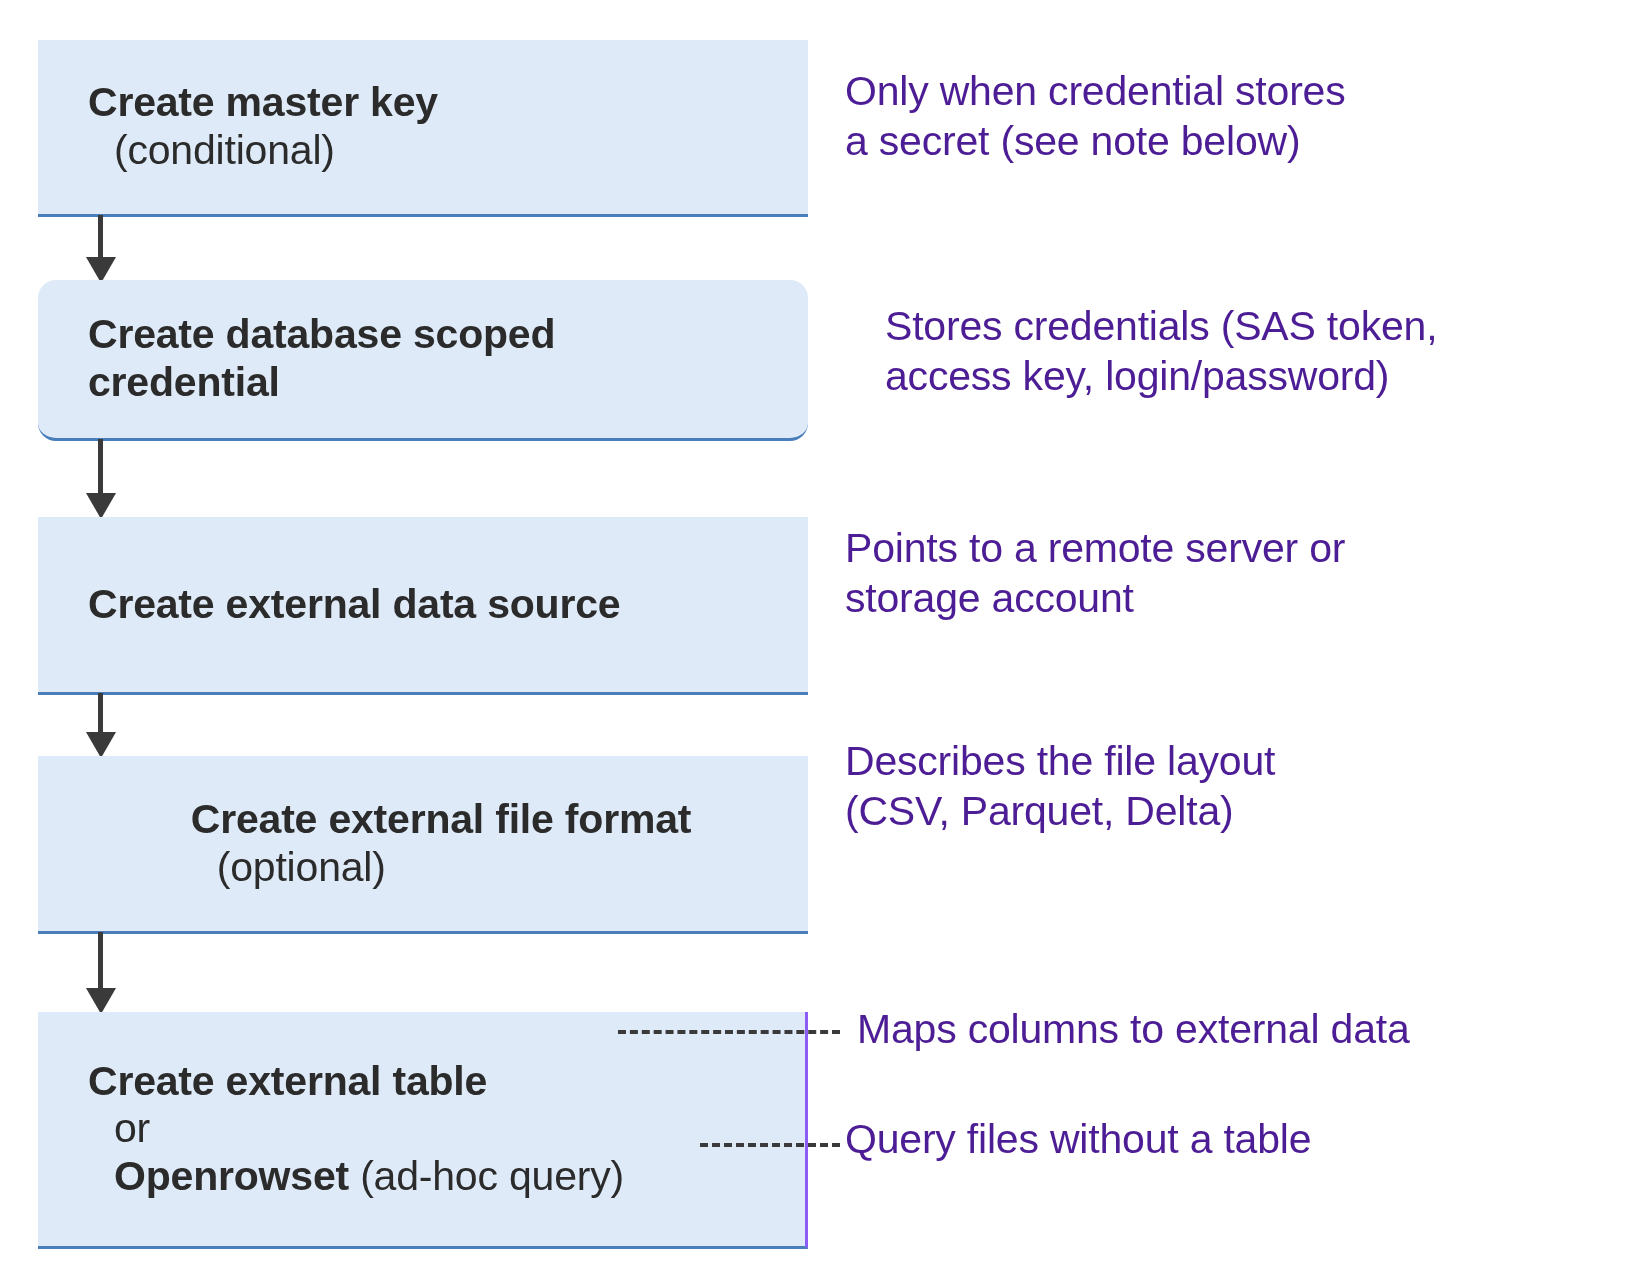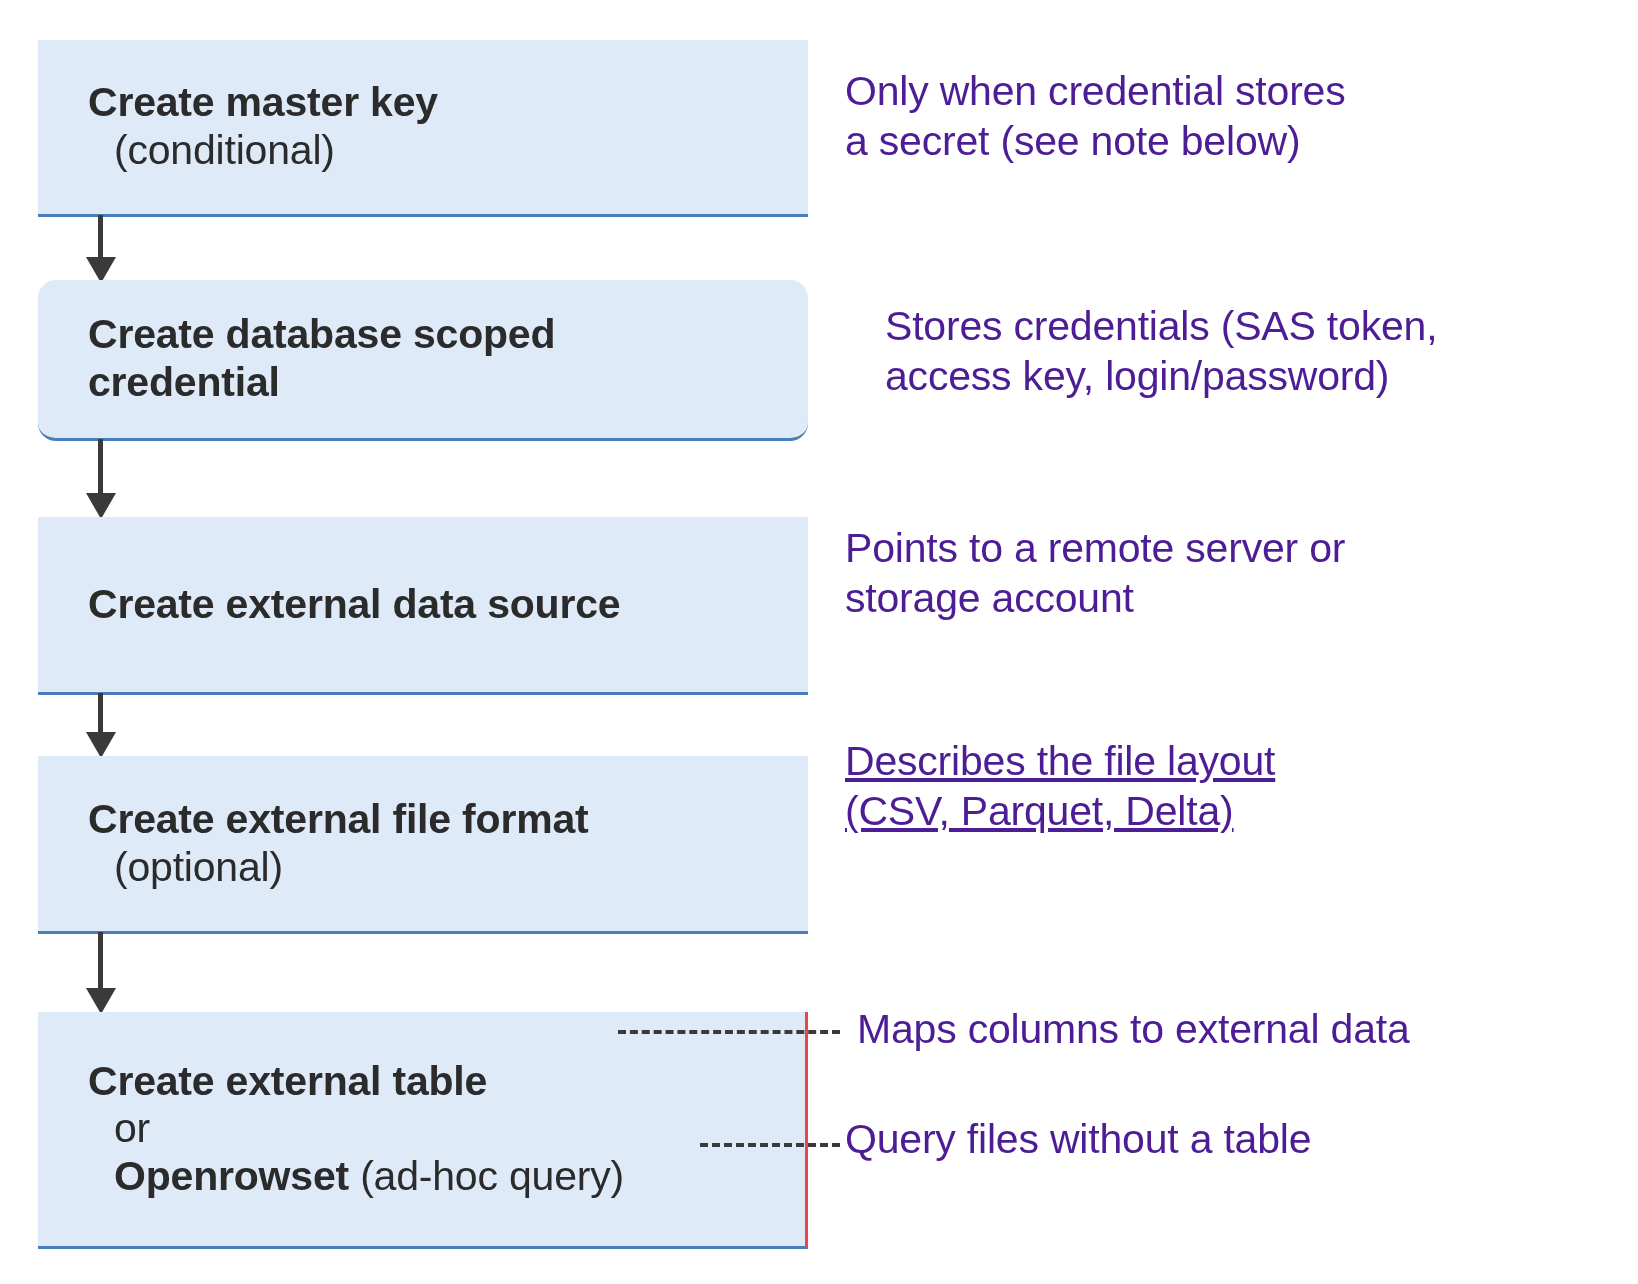--- a/index.html
+++ b/index.html
@@ -31,21 +31,21 @@
     left: 38px;
     width: 770px;
     background: #deeaf7;
     border-bottom: 3px solid #4a7ebb;
     box-sizing: border-box;
     display: flex;
     flex-direction: column;
     justify-content: center;
   }
   .flow-box.with-right-edge {
-    border-right: 3px solid #ef4444;
+    border-right: 3px solid #8b5cf6;
   }
 
   .box-inner {
     padding-left: 50px;
     padding-right: 14px;
   }
 
   .box-title {
     font-size: 41px;
     font-weight: bold;
@@ -59,21 +59,21 @@
     line-height: 1.16;
     color: #2b2b2b;
     letter-spacing: -0.2px;
     margin-left: 26px;
   }
 
   
   #box-master-key      { top: 36px;   height: 177px; }
   #box-scoped-cred     { top: 276px;  height: 161px; border-radius: 18px; }
   #box-data-source     { top: 513px;  height: 178px; }
-  #box-file-format     { top: 752px;  height: 178px; }
+  #box-file-format     { top: 752px;  height: 178px; align-items: center; }
   #box-external-table  { top: 1008px; height: 237px; }
 
   
   .arrow {
     position: absolute;
     left: 86px;
     width: 30px;
   }
   .arrow .shaft {
     position: absolute;
@@ -113,21 +113,21 @@
     left: 845px;
     width: 790px;
     font-size: 41px;
     line-height: 1.22;
     color: #4c1d95;
     letter-spacing: -0.2px;
   }
   #note-master-key     { top: 62px; }
   #note-scoped-cred    { top: 297px; margin-left: 40px; }
   #note-data-source    { top: 519px; }
-  #note-file-format    { top: 732px; text-decoration: underline; }
+  #note-file-format    { top: 732px; }
   #note-external-table { top: 1000px; margin-left: 12px; }
   #note-openrowset     { top: 1110px; }
 
   
   .dash-connector {
     position: absolute;
     height: 0;
     border-top: 4px dashed #3a3a3a;
   }
   #dash-table      { left: 618px; top: 1026px; width: 222px; }

